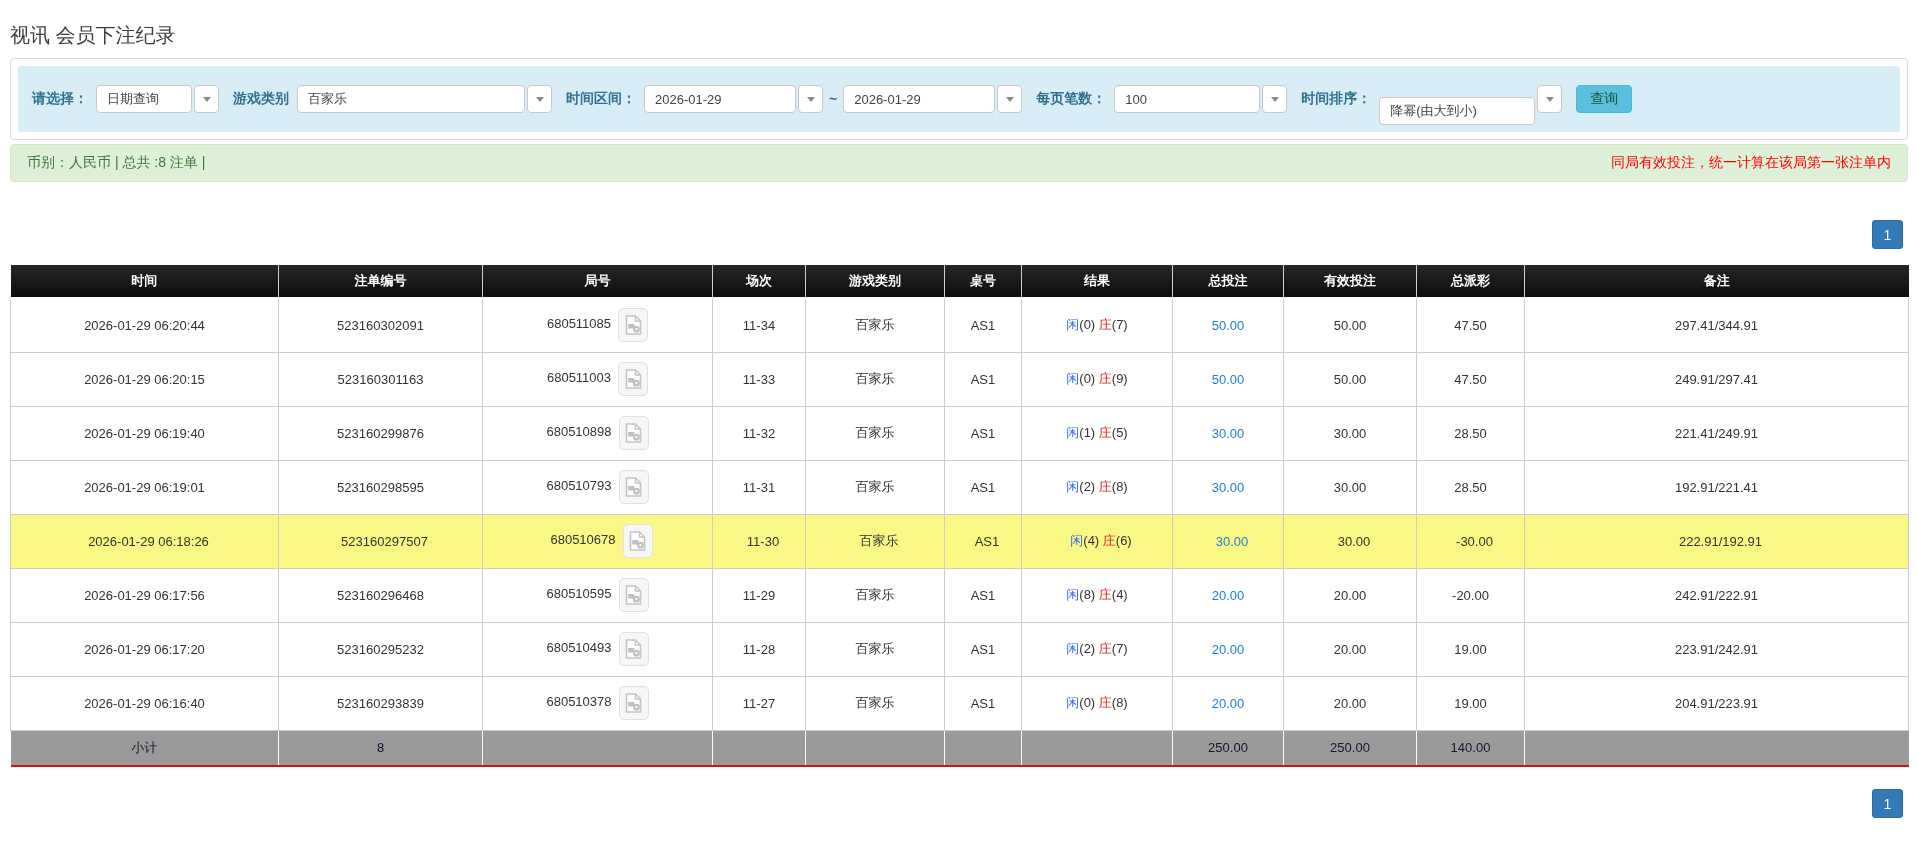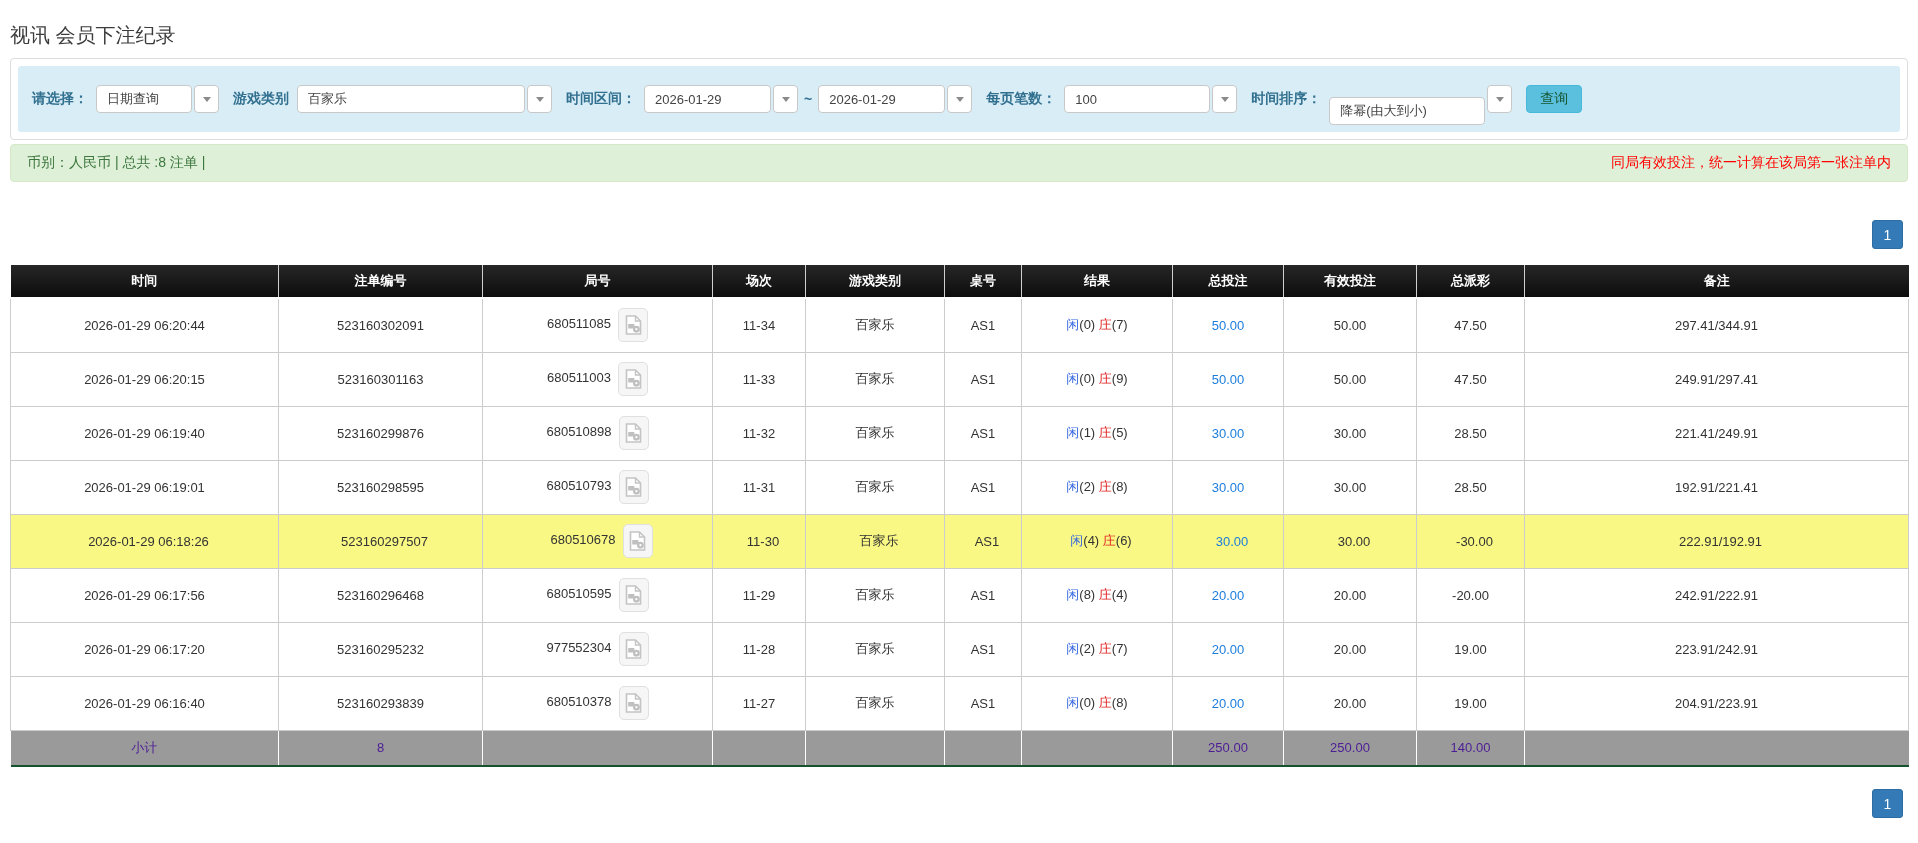--- a/index.html
+++ b/index.html
@@ -17,21 +17,21 @@
   .f-label:first-child { margin-left: 2px; }
   .combo { display: inline-flex; align-items: center; }
   .combo .combo-text { background: #fff; border: 1px solid #c8c8c8; border-radius: 4px;
     height: 28px; display: inline-flex; align-items: center; padding: 0 10px;
     font-size: 13px; color: #444; }
   .combo .combo-arrow { background: #fff; border: 1px solid #c8c8c8; border-radius: 4px;
     height: 28px; width: 25px; margin-left: 2px; display: inline-flex;
     align-items: center; justify-content: center; cursor: pointer; }
   .tri { width: 0; height: 0; border-left: 4px solid transparent;
     border-right: 4px solid transparent; border-top: 5px solid #8a8a8a; }
-  .w1 { width: 96px; } .w2 { width: 228px; } .w3 { width: 127px; }
+  .w1 { width: 96px; } .w2 { width: 228px; } .w3 { width: 152px; }
   .w4 { width: 146px; } .w5 { width: 156px; margin-top: 24px; }
   .tilde { color: #31708f; font-weight: bold; margin: 0 6px; font-size: 14px; }
   .search-btn { margin-left: 14px; background: var(--accent-blue); border: 1px solid #46b8da;
     color: #14532d; font-size: 14px; border-radius: 4px; height: 28px; padding: 0 13px;
     cursor: pointer; }
 
   
   .summary-bar { margin: 4px 10px 0 10px; background: var(--summary-green-bg);
     border: 1px solid #d6e9c6; border-radius: 4px; height: 38px; display: flex;
     align-items: center; justify-content: space-between; padding: 0 16px; font-size: 14px; }
@@ -53,22 +53,22 @@
     height: 33px; text-align: center; border-right: 1px solid #cfcfcf;
     border-bottom: 2px solid #fff; }
   table.records th:last-child { border-right: none; }
   table.records td { height: 54px; text-align: center; border: 1px solid #ccc;
     background: #fff; color: #333; }
   tr.highlight td { background: var(--highlight-yellow); padding-left: 8px; }
   td .amt-link { color: var(--link-blue); cursor: pointer; }
   td .res-player { color: var(--player-blue); }
   td .res-banker { color: var(--banker-red); }
   td.neg { color: var(--negative-red); }
-  tr.totals td { background: var(--totals-grey); color: #4c1d95; height: 36px;
-    border: none; border-right: 1px solid #fff; border-bottom: 2px solid #14532d; }
+  tr.totals td { background: var(--totals-grey); color: #0f172a; height: 36px;
+    border: none; border-right: 1px solid #fff; border-bottom: 2px solid #b91c1c; }
   tr.totals td:last-child { border-right: none; }
 
   .icon-btn { display: inline-flex; align-items: center; justify-content: center;
     width: 30px; height: 34px; margin-left: 7px; background: #f6f6f6;
     border: 1px solid #e0e0e0; border-radius: 5px; vertical-align: middle; cursor: pointer; }
 </style>
 </head>
 <body>
 
 <h1 class="page-title">视讯 会员下注纪录</h1>
@@ -287,21 +287,21 @@
         <td>AS1</td>
         <td><span class="res-player">闲</span><span>(8) </span><span class="res-banker">庄</span><span>(4)</span></td>
         <td><span class="amt-link">20.00</span></td>
         <td>20.00</td>
         <td class="neg">-20.00</td>
         <td>242.91/222.91</td>
       </tr>
       <tr>
         <td>2026-01-29 06:17:20</td>
         <td>523160295232</td>
-        <td><span>977552304</span><span class="icon-btn">
+        <td><span>680510493</span><span class="icon-btn">
             <svg width="17" height="20" viewBox="0 0 17 20">
               <path d="M1.5 1h9l5 5v13h-14z" fill="#ffffff" stroke="#c4c4c4" stroke-width="1.6"></path>
               <path d="M10.5 1v5h5" fill="none" stroke="#c4c4c4" stroke-width="1.4"></path>
               <rect x="3.2" y="9" width="6.2" height="4.6" rx="0.5" fill="#c0c0c0"></rect>
               <circle cx="11.4" cy="14.2" r="3.4" fill="#c0c0c0"></circle>
               <circle cx="11.4" cy="14.2" r="1.1" fill="#ffffff"></circle>
             </svg>
           </span></td>
         <td>11-28</td>
         <td>百家乐</td>

